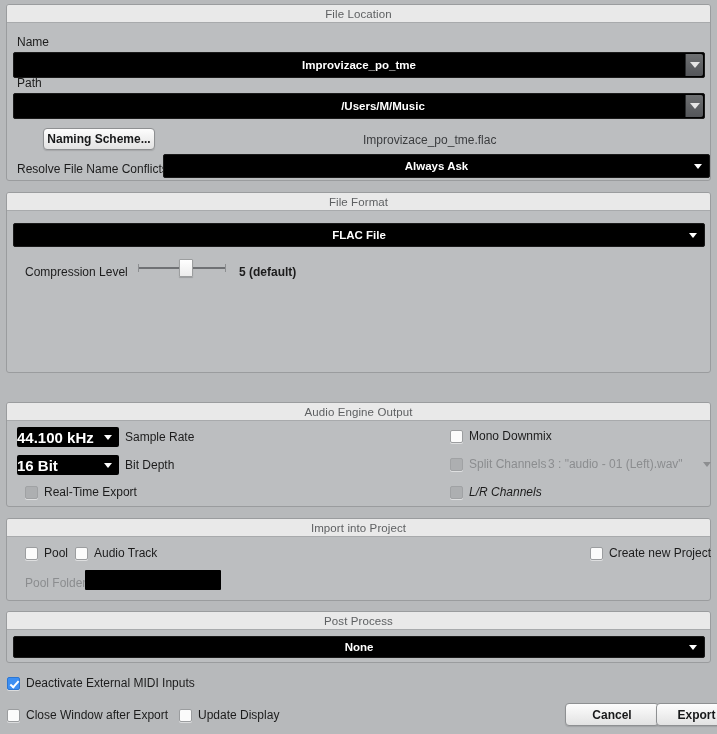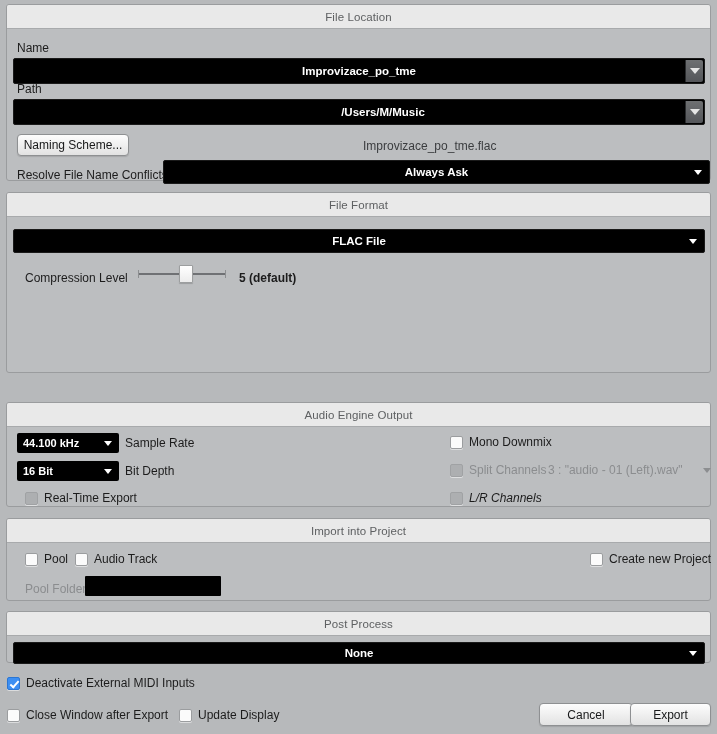--- a/index.html
+++ b/index.html
@@ -20,21 +20,21 @@
 
   
   .panel {
     position: absolute;
     background: #bcbec0;
     border: 1px solid #9a9c9e;
     border-radius: 3px;
     box-shadow: 0 1px 0 rgba(255,255,255,0.32) inset;
   }
   .panel-header {
-    height: 24px;
+    height: 18px;
     background: #e9e9e9;
     border-bottom: 1px solid #a8aaac;
     border-radius: 2px 2px 0 0;
     display: flex; align-items: center; justify-content: center;
     font-size: 11.5px;
     color: #5e6062;
     letter-spacing: .1px;
   }
   .panel-body { position: relative; width: 100%; }
 
@@ -90,45 +90,45 @@
   .tri-small.gray {
     border-top-color: #8c8e90;
   }
 
   
   .combo-small {
     position: absolute;
     background: #000;
     border-radius: 2px;
     display: flex; align-items: center;
-    padding-left: 6px;
     color: #fff;
-    font-size: 11px;
+    font-size: 15px;
     font-weight: bold;
   }
 
   
   .field-black {
     position: absolute;
     background: #000;
     border-radius: 1px;
   }
 
   
   .btn {
     position: absolute;
     background: linear-gradient(#fdfdfd, #e2e2e2);
     border: 1px solid #8e9092;
     border-radius: 4px;
     display: flex; align-items: center; justify-content: center;
     font-size: 12px;
-    font-weight: normal;
+    font-weight: bold;
     color: #18191a;
     cursor: default;
     box-shadow: 0 1px 1px rgba(0,0,0,.12);
+    margin-left: 26px;
   }
 
   
   .cb-wrap {
     position: absolute;
     display: flex;
     align-items: center;
     white-space: nowrap;
   }
   .cb {

